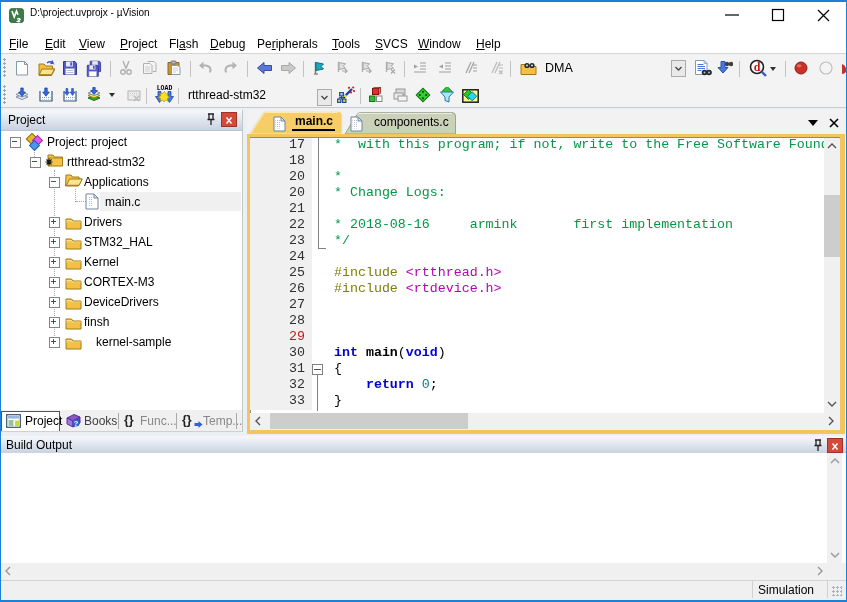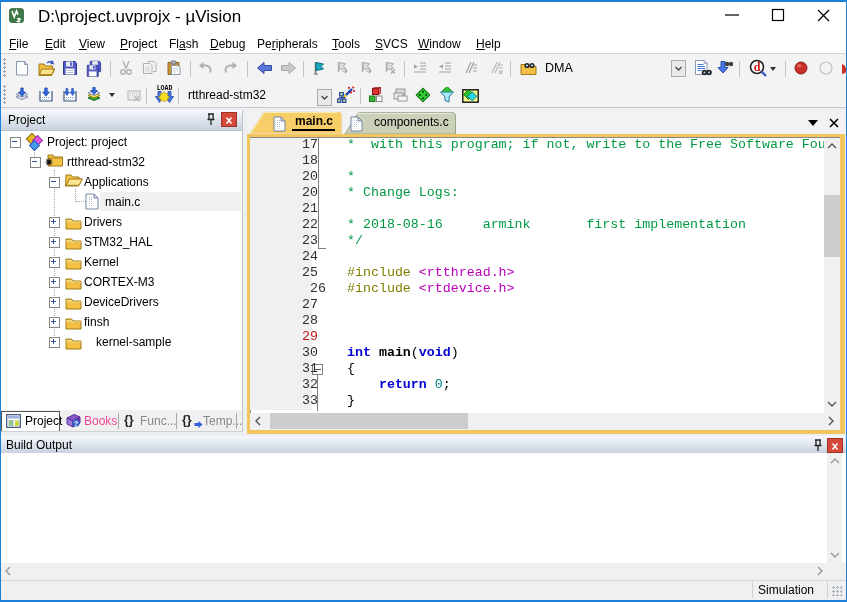--- a/index.html
+++ b/index.html
@@ -30,21 +30,21 @@
 <div class="ab" style="left:0;top:0;width:1px;height:602px;background:#1a80d8;"></div>
 <div class="ab" style="right:0;top:0;width:2px;height:602px;background:#1a80d8;"></div>
 <div class="ab" style="left:0;top:600px;width:847px;height:2px;background:#1a80d8;"></div>
 
 <div class="ab" style="left:1px;top:2px;width:845px;height:28px;background:#fff;"></div>
 <svg class="ab" style="left:9px;top:8px;" width="15" height="15" viewBox="0 0 20 20">
  <rect x="0.5" y="0.5" width="19" height="19" rx="4" fill="#3d7a47" stroke="#2c5a34"></rect>
  <path d="M4 4 L7 12 L10 4 L12 9" stroke="#fff" stroke-width="2.2" fill="none"></path>
  <path d="M11 15 q2 -2 4 0 q-2 2 -4 3 q2 1 4 0" stroke="#fff" stroke-width="1.6" fill="none"></path>
 </svg>
-<div class="ab" style="left:38px;top:7px;font-size:17px;color:#000;">D:\project.uvprojx - µVision</div>
+<div class="ab" style="left:30px;top:7px;font-size:10px;color:#000;">D:\project.uvprojx - µVision</div>
 <svg class="ab" style="left:722px;top:4px;" width="110" height="22" viewBox="0 0 110 22">
  <path d="M3 11 h14" stroke="#000" stroke-width="1.2"></path>
  <rect x="50.5" y="5.5" width="11" height="11" fill="none" stroke="#000" stroke-width="1.2"></rect>
  <path d="M96 6 l11 11 M107 6 l-11 11" stroke="#000" stroke-width="1.2"></path>
 </svg>
 
 <div class="ab" style="left:1px;top:30px;width:845px;height:23px;background:#fff;font-size:12px;color:#000;">
  <span class="ab" style="left:8px;top:7px;"><u>F</u>ile</span>
  <span class="ab" style="left:44px;top:7px;"><u>E</u>dit</span>
  <span class="ab" style="left:78px;top:7px;"><u>V</u>iew</span>
@@ -461,21 +461,21 @@
     <rect x="9" y="6.5" width="4" height="5.5" fill="#c8d840"></rect>
   </svg>
 <div class="ab" style="left:25px;top:414px;font-size:12px;color:#000;">Project</div>
 <svg class="ab" style="left:65px;top:413px;" width="17" height="16" viewBox="0 0 17 16">
     <path d="M2 5 L9 1.5 L15 4 L8 8 Z" fill="#8858c8" stroke="#5830a0"></path>
     <path d="M2 5 L8 8 L8 14 L2 11 Z" fill="#a078d8" stroke="#5830a0"></path>
     <path d="M15 4 L8 8 L8 14 L15 10 Z" fill="#6838b0" stroke="#5830a0"></path>
     <circle cx="11" cy="10" r="3.6" fill="#3060c8"></circle>
     <text x="11" y="12.6" font-size="7.5" fill="#fff" text-anchor="middle" font-weight="bold">?</text>
   </svg>
-<div class="ab" style="left:84px;top:414px;font-size:12px;color:#ec4899;">Books</div>
+<div class="ab" style="left:84px;top:414px;font-size:12px;color:#404040;">Books</div>
 <div class="ab" style="left:118px;top:413px;width:1px;height:16px;background:#aaa;"></div>
 <div class="ab" style="left:124px;top:413px;font-size:12.5px;font-weight:bold;color:#222;">{}</div>
 <div class="ab" style="left:140px;top:414px;font-size:12px;color:#888;">Func...</div>
 <div class="ab" style="left:176px;top:413px;width:1px;height:16px;background:#aaa;"></div>
 <div class="ab" style="left:182px;top:413px;font-size:12.5px;font-weight:bold;color:#222;">{}</div>
 <svg class="ab" style="left:194px;top:421px;" width="9" height="8" viewBox="0 0 9 8">
     <path d="M0.5 2 h4 v-2 l4 3.5 -4 3.5 v-2 h-4 z" fill="#3060e0"></path>
   </svg>
 <div class="ab" style="left:203px;top:414px;font-size:12px;color:#888;">Temp...</div>
 <div class="ab" style="left:236px;top:413px;width:1px;height:16px;background:#aaa;"></div>
@@ -519,37 +519,37 @@
  <div class="ab" style="left:0;top:320px;width:598px;height:4px;background:#f2c65c;"></div>
  
  <div class="ab" style="left:3px;top:27px;width:590px;height:276px;background:#fff;border-top:1px solid #898989;box-sizing:border-box;"></div><div class="ab" style="left:3px;top:27px;width:1px;height:293px;background:#898989;"></div>
  <div class="ab" style="left:3px;top:28px;width:62px;height:272px;background:#f0f0f0;"></div>
  
  <div class="ab" style="left:71px;top:28px;width:1px;height:111px;background:#808080;"></div>
  <div class="ab" style="left:71px;top:138px;width:8px;height:1px;background:#808080;"></div>
  <div class="ab" style="left:65px;top:254px;width:11px;height:11px;background:#fff;border:1px solid #808080;box-sizing:border-box;"></div>
  <div class="ab" style="left:67px;top:259px;width:7px;height:1px;background:#505050;"></div>
  <div class="ab" style="left:70px;top:265px;width:1px;height:36px;background:#808080;"></div>
- <div class="ab" style="left:16px;top:27px;width:574px;height:278px;overflow:hidden;">
+ <div class="ab" style="left:3px;top:27px;width:574px;height:278px;overflow:hidden;">
  <div class="mono" style="position:absolute;left:0;top:0px;width:55px;text-align:right;color:#303030;">17</div>
  <div class="mono" style="position:absolute;left:84px;top:0px;color:#000;"><span class="c">*  with this program; if not, write to the Free Software Foundation, Inc.,</span></div>
  <div class="mono" style="position:absolute;left:0;top:16px;width:55px;text-align:right;color:#303030;">18</div>
  <div class="mono" style="position:absolute;left:0;top:32px;width:55px;text-align:right;color:#303030;">20</div>
  <div class="mono" style="position:absolute;left:84px;top:32px;color:#000;"><span class="c">*</span></div>
  <div class="mono" style="position:absolute;left:0;top:48px;width:55px;text-align:right;color:#303030;">20</div>
  <div class="mono" style="position:absolute;left:84px;top:48px;color:#000;"><span class="c">* Change Logs:</span></div>
  <div class="mono" style="position:absolute;left:0;top:64px;width:55px;text-align:right;color:#303030;">21</div>
  <div class="mono" style="position:absolute;left:0;top:80px;width:55px;text-align:right;color:#303030;">22</div>
  <div class="mono" style="position:absolute;left:84px;top:80px;color:#000;"><span class="c">* 2018-08-16     armink       first implementation</span></div>
  <div class="mono" style="position:absolute;left:0;top:96px;width:55px;text-align:right;color:#303030;">23</div>
  <div class="mono" style="position:absolute;left:84px;top:96px;color:#000;"><span class="c">*/</span></div>
  <div class="mono" style="position:absolute;left:0;top:112px;width:55px;text-align:right;color:#303030;">24</div>
  <div class="mono" style="position:absolute;left:0;top:128px;width:55px;text-align:right;color:#303030;">25</div>
  <div class="mono" style="position:absolute;left:84px;top:128px;color:#000;"><span class="d">#include</span> <span class="s">&lt;rtthread.h&gt;</span></div>
- <div class="mono" style="position:absolute;left:0;top:144px;width:55px;text-align:right;color:#303030;margin-left:8px;">26</div>
+ <div class="mono" style="position:absolute;left:0;top:144px;width:55px;text-align:right;color:#303030;">26</div>
  <div class="mono" style="position:absolute;left:84px;top:144px;color:#000;"><span class="d">#include</span> <span class="s">&lt;rtdevice.h&gt;</span></div>
  <div class="mono" style="position:absolute;left:0;top:160px;width:55px;text-align:right;color:#303030;">27</div>
  <div class="mono" style="position:absolute;left:0;top:176px;width:55px;text-align:right;color:#303030;">28</div>
  <div class="mono" style="position:absolute;left:0;top:192px;width:55px;text-align:right;color:#b91c1c;">29</div>
  <div class="mono" style="position:absolute;left:0;top:208px;width:55px;text-align:right;color:#303030;">30</div>
  <div class="mono" style="position:absolute;left:84px;top:208px;color:#000;"><span class="k">int</span><span class="b"> main</span>(<span class="k">void</span>)</div>
  <div class="mono" style="position:absolute;left:0;top:224px;width:55px;text-align:right;color:#303030;">31</div>
  <div class="mono" style="position:absolute;left:84px;top:224px;color:#000;">{</div>
  <div class="mono" style="position:absolute;left:0;top:240px;width:55px;text-align:right;color:#303030;">32</div>
  <div class="mono" style="position:absolute;left:84px;top:240px;color:#000;">    <span class="k">return</span> <span class="n">0</span>;</div>

